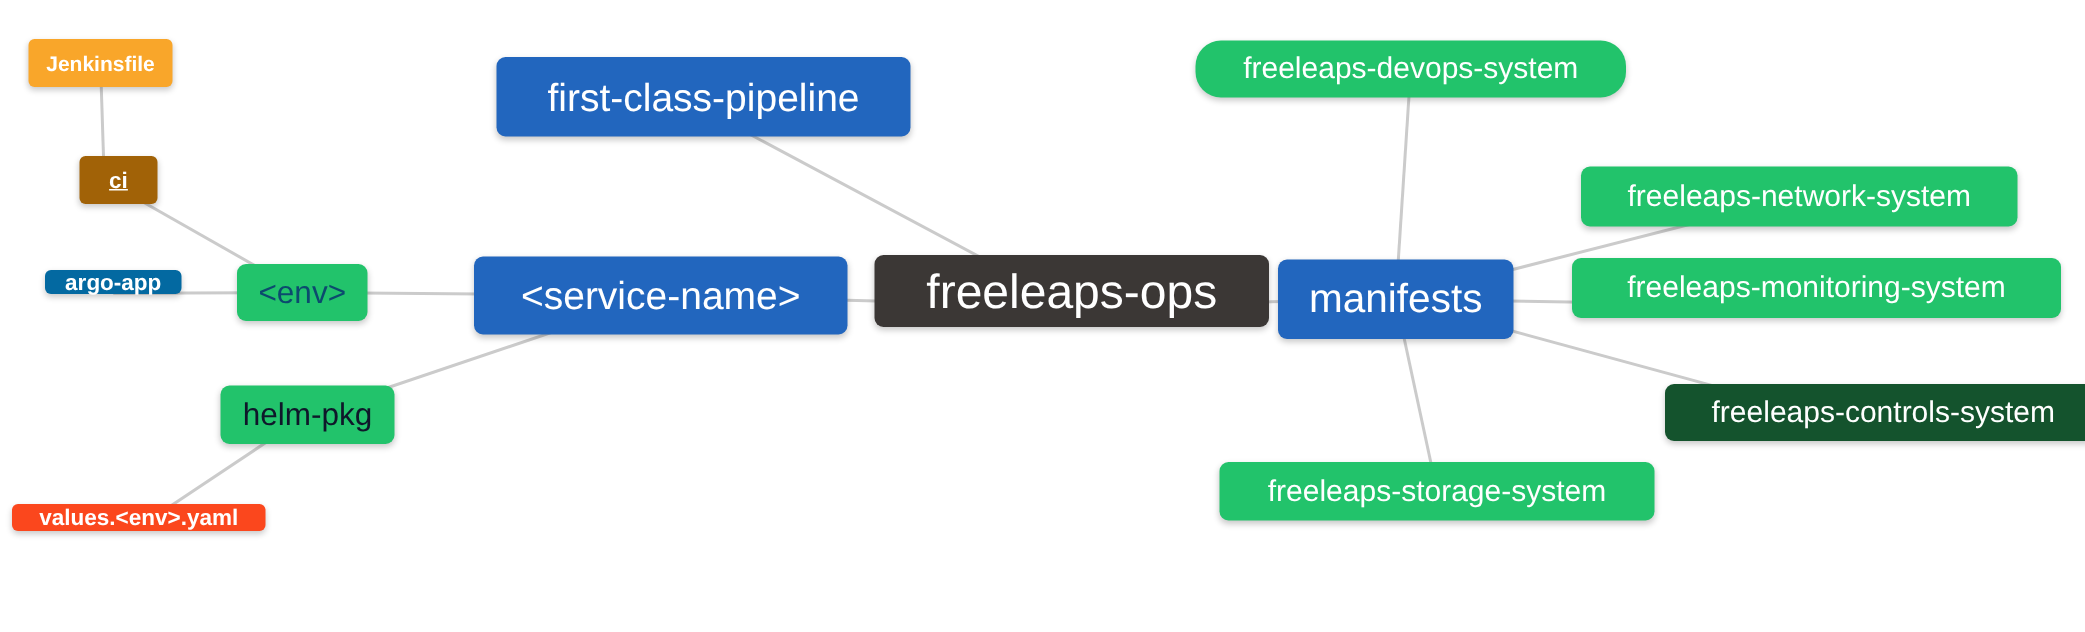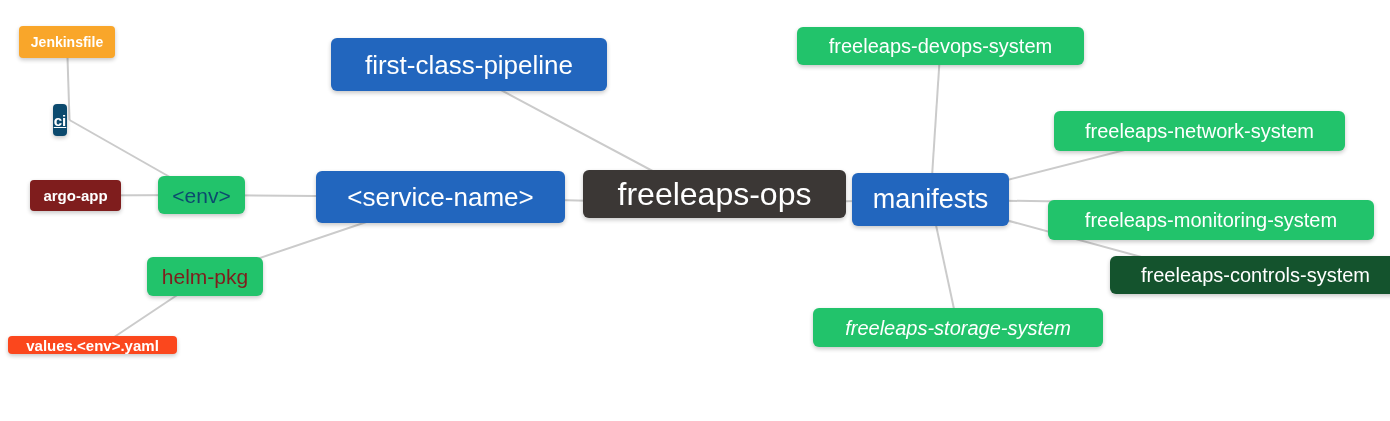--- a/index.html
+++ b/index.html
@@ -54,27 +54,27 @@
       <line x1="453" y1="64.5" x2="714.5" y2="204" stroke="#CBCBCB" stroke-width="2"></line>
       <line x1="440.5" y1="197" x2="714.5" y2="204" stroke="#CBCBCB" stroke-width="2"></line>
       <line x1="714.5" y1="204" x2="930.5" y2="199.5" stroke="#CBCBCB" stroke-width="2"></line>
       <line x1="930.5" y1="199.5" x2="940.5" y2="46" stroke="#CBCBCB" stroke-width="2"></line>
       <line x1="930.5" y1="199.5" x2="1199.5" y2="131" stroke="#CBCBCB" stroke-width="2"></line>
       <line x1="930.5" y1="199.5" x2="1211" y2="204" stroke="#CBCBCB" stroke-width="2"></line>
       <line x1="930.5" y1="199.5" x2="1207.5" y2="275" stroke="#CBCBCB" stroke-width="2"></line>
       <line x1="930.5" y1="199.5" x2="958" y2="327.5" stroke="#CBCBCB" stroke-width="2"></line>
     </svg>
 <div class="node small" style="left: 19px; top: 26px; width: 96px; height: 32px; font-size: 14px; background: rgb(249, 166, 42); color: rgb(255, 255, 255);">Jenkinsfile</div>
-    <div class="node small" style="left: 53px; top: 104px; width: 14px; height: 32px; font-size: 15px; background: #0c4a6e; color: rgb(255, 255, 255); text-decoration: underline;">ci</div>
-    <div class="node small" style="left: 30px; top: 180px; width: 91px; height: 31px; font-size: 15px; background: #7f1d1d; color: rgb(255, 255, 255);">argo-app</div>
+    <div class="node small" style="left: 53px; top: 104px; width: 52px; height: 32px; font-size: 15px; background: #a16207; color: rgb(255, 255, 255); text-decoration: underline;">ci</div>
+    <div class="node small" style="left: 30px; top: 180px; width: 91px; height: 16px; font-size: 15px; background: #0369a1; color: rgb(255, 255, 255);">argo-app</div>
     <div class="node big" style="left: 158px; top: 176px; width: 87px; height: 38px; font-size: 21px; background: rgb(34, 195, 107); color: #0c4a6e;">&lt;env&gt;</div>
     <div class="node big" style="left: 315px; top: 38px; width: 276px; height: 53px; font-size: 26px; background: rgb(34, 102, 190); color: rgb(255, 255, 255); margin-left: 16px;">first-class-pipeline</div>
     <div class="node big" style="left: 316px; top: 171px; width: 249px; height: 52px; font-size: 26px; background: rgb(34, 102, 190); color: rgb(255, 255, 255);">&lt;service-name&gt;</div>
     <div class="node big" style="left: 583px; top: 170px; width: 263px; height: 48px; font-size: 32px; background: rgb(59, 55, 53); color: rgb(255, 255, 255);">freeleaps-ops</div>
     <div class="node big" style="left: 852px; top: 173px; width: 157px; height: 53px; font-size: 27px; background: rgb(34, 102, 190); color: rgb(255, 255, 255);">manifests</div>
-    <div class="node big" style="left: 147px; top: 257px; width: 116px; height: 39px; font-size: 21px; background: rgb(34, 195, 107); color: #7f1d1d;">helm-pkg</div>
+    <div class="node big" style="left: 147px; top: 257px; width: 116px; height: 39px; font-size: 21px; background: rgb(34, 195, 107); color: #0f172a;">helm-pkg</div>
     <div class="node small" style="left: 8px; top: 336px; width: 169px; height: 18px; font-size: 15px; background: rgb(251, 71, 29); color: rgb(255, 255, 255);">values.&lt;env&gt;.yaml</div>
-    <div class="node big" style="left: 797px; top: 27px; width: 287px; height: 38px; font-size: 20px; background: rgb(34, 195, 107); color: rgb(255, 255, 255);">freeleaps-devops-system</div>
+    <div class="node big" style="left: 797px; top: 27px; width: 287px; height: 38px; font-size: 20px; background: rgb(34, 195, 107); color: rgb(255, 255, 255); border-radius: 17px;">freeleaps-devops-system</div>
     <div class="node big" style="left: 1054px; top: 111px; width: 291px; height: 40px; font-size: 20px; background: rgb(34, 195, 107); color: rgb(255, 255, 255);">freeleaps-network-system</div>
-    <div class="node big" style="left: 1048px; top: 200px; width: 326px; height: 40px; font-size: 20px; background: rgb(34, 195, 107); color: rgb(255, 255, 255);">freeleaps-monitoring-system</div>
+    <div class="node big" style="left: 1048px; top: 172px; width: 326px; height: 40px; font-size: 20px; background: rgb(34, 195, 107); color: rgb(255, 255, 255);">freeleaps-monitoring-system</div>
     <div class="node big" style="left: 1062px; top: 256px; width: 291px; height: 38px; font-size: 20px; background: #14532d; color: rgb(255, 255, 255); margin-left: 48px;">freeleaps-controls-system</div>
-    <div class="node big" style="left: 813px; top: 308px; width: 290px; height: 39px; font-size: 20px; background: rgb(34, 195, 107); color: rgb(255, 255, 255); font-style: italic;">freeleaps-storage-system</div>
+    <div class="node big" style="left: 813px; top: 308px; width: 290px; height: 39px; font-size: 20px; background: rgb(34, 195, 107); color: rgb(255, 255, 255);">freeleaps-storage-system</div>
   </div>
 
 </body></html>

